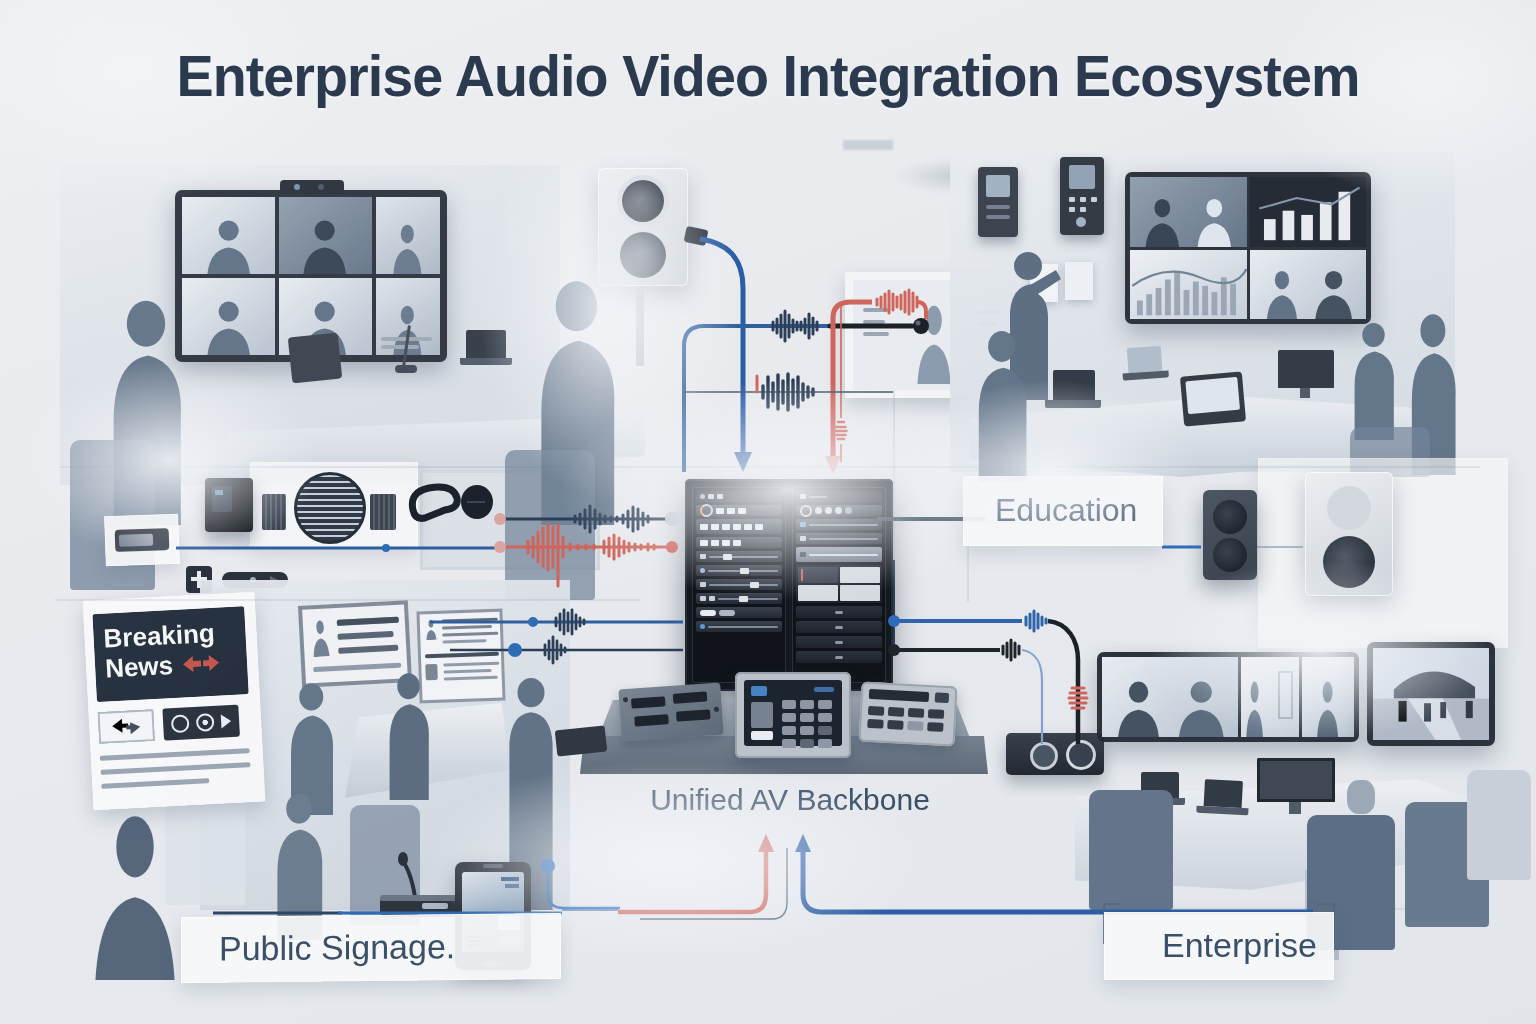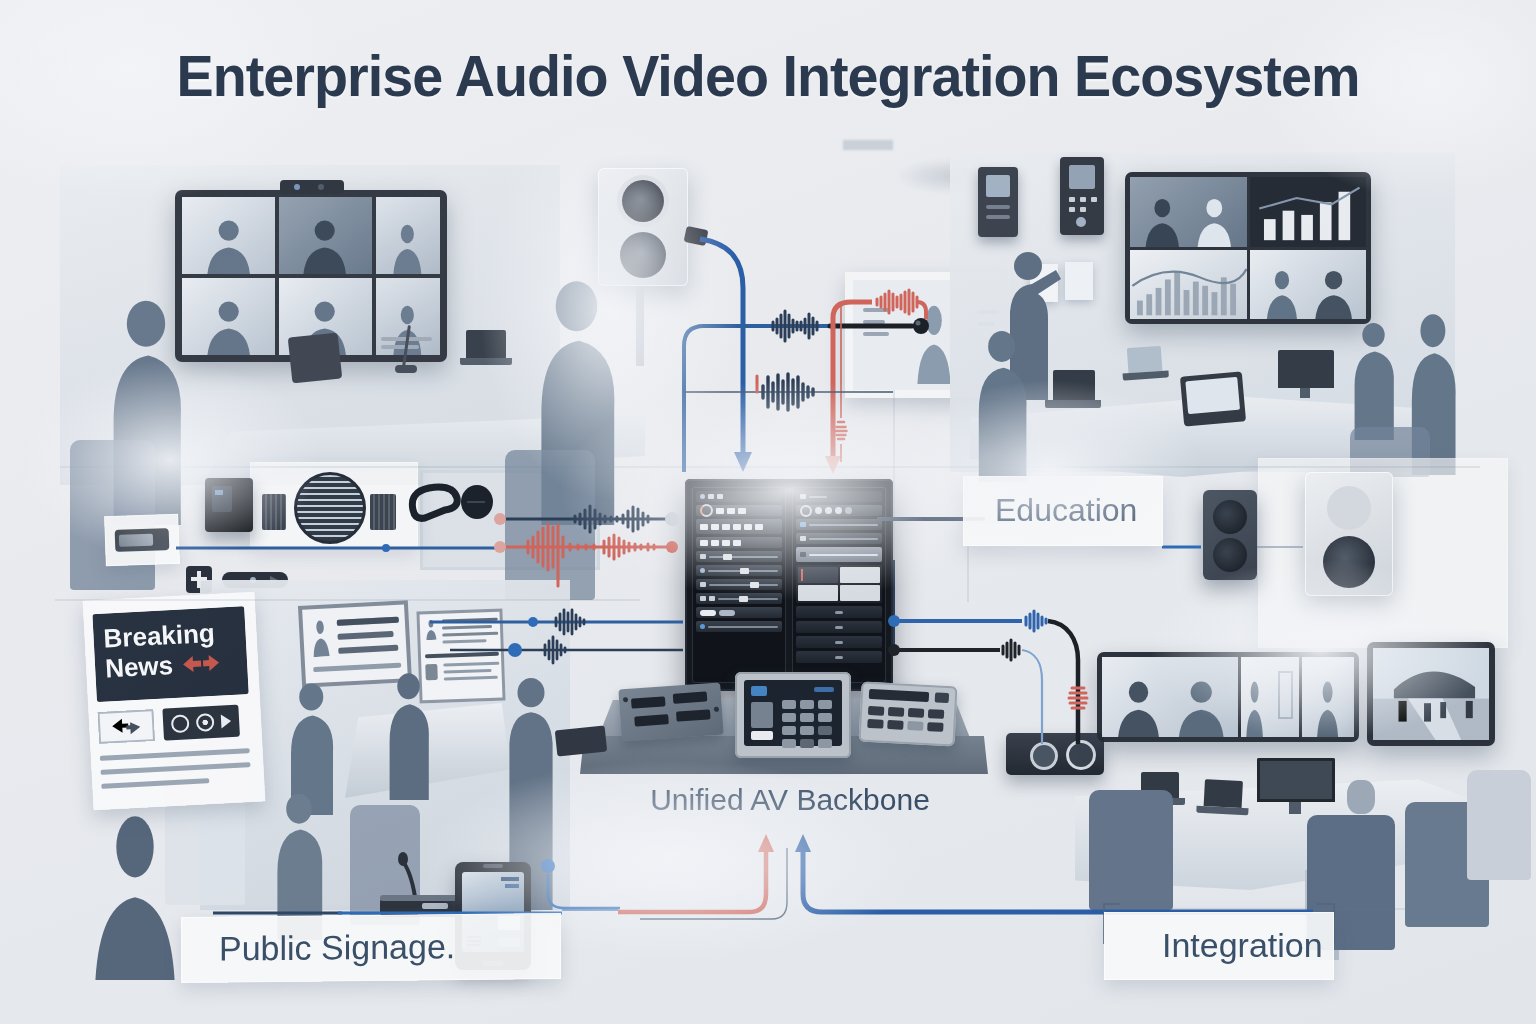--- a/index.html
+++ b/index.html
@@ -883,21 +883,21 @@
     <div class="label-text" style="position:absolute;left:32px;top:16px;font-size:32px;font-weight:normal;">Education</div>
   </div>
 
   <div class="abs label-text" style="left:620px;top:783px;width:340px;text-align:center;font-size:30px;">Unified AV Backbone</div>
 
   <div class="abs card" style="left:181px;top:915px;width:380px;height:66px;transform:skewY(-.6deg);">
     <div class="label-text" style="position:absolute;left:38px;top:13px;font-size:34px;">Public Signage.</div>
   </div>
 
   <div class="abs card" style="left:1104px;top:912px;width:230px;height:68px;">
-    <div class="label-text" style="position:absolute;left:58px;top:14px;font-size:34px;">Integration</div>
+    <div class="label-text" style="position:absolute;left:58px;top:14px;font-size:34px;">Enterprise</div>
   </div>
 
   
   <div class="abs haze" style="left:480px;top:120px;width:260px;height:380px;"></div>
   <div class="abs haze" style="left:560px;top:380px;width:460px;height:220px;"></div>
   <div class="abs haze" style="left:20px;top:360px;width:300px;height:200px;"></div>
   <div class="abs haze" style="left:900px;top:380px;width:300px;height:180px;"></div>
   <div class="abs haze" style="left:420px;top:760px;width:500px;height:200px;"></div>
   <div class="abs haze" style="left:1150px;top:560px;width:340px;height:180px;"></div>
   <div class="abs haze" style="left:-80px;top:-60px;width:420px;height:260px;"></div>

